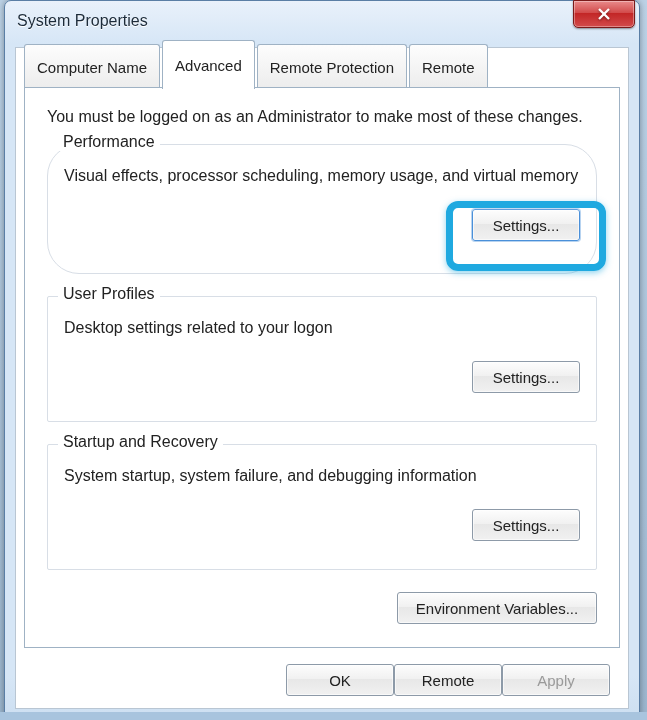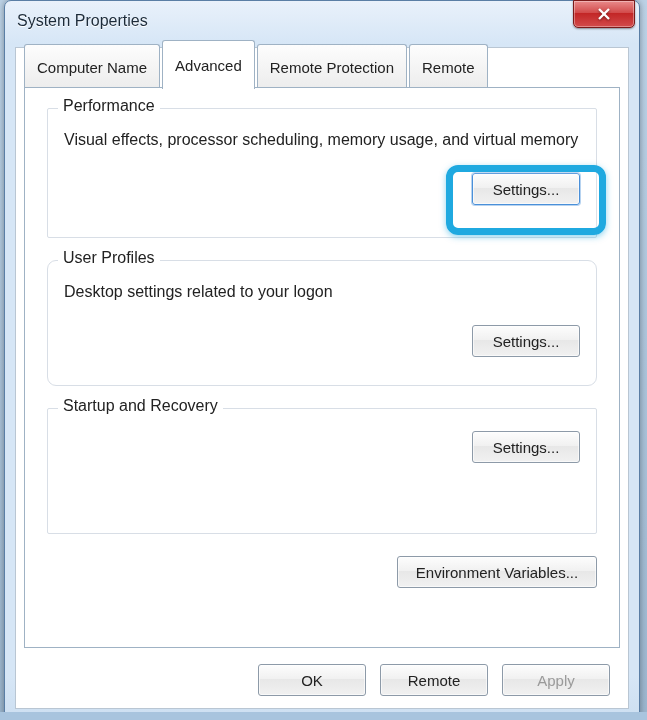--- a/index.html
+++ b/index.html
@@ -187,21 +187,20 @@
 
   .footer {
     position: absolute;
     left: 0;
     right: 0;
     bottom: 0;
     height: 56px;
     display: flex;
     align-items: center;
     justify-content: flex-end;
-    gap: 14px;
     padding: 0 18px;
     box-sizing: border-box;
   }
   .footer button.win { min-width: 108px; }
 </style>
 </head>
 <body>
 
 <div class="blur-frame">
   <div class="window">
@@ -228,40 +227,42 @@
         <div class="tab">
             <span>Remote Protection</span>
           </div>
         <div class="tab">
             <span>Remote</span>
           </div>
       </div>
 
       <div class="tab-panel">
 
-
-        <div class="groupbox" style="height:130px;">
+        <div class="intro">You must be logged on as an Administrator to make most of these changes.</div>
+
+        <div class="groupbox" style="height:130px;border-radius:32px;">
           <div class="legend">Performance</div>
           <div class="desc">Visual effects, processor scheduling, memory usage, and virtual memory</div>
           <div class="btn-row">
             <button class="win default" id="perf-settings-btn">Settings...</button>
           </div>
           <div class="highlight-ring" style="left:398px; top:56px; width:160px; height:70px;"></div>
         </div>
 
-        <div class="groupbox" style="height:126px;border-radius:9px;">
+        <div class="groupbox" style="height:126px;">
           <div class="legend">User Profiles</div>
           <div class="desc">Desktop settings related to your logon</div>
           <div class="btn-row">
             <button class="win">Settings...</button>
           </div>
         </div>
 
         <div class="groupbox" style="height:126px;">
           <div class="legend">Startup and Recovery</div>
+          <div class="desc">System startup, system failure, and debugging information</div>
           <div class="btn-row">
             <button class="win">Settings...</button>
           </div>
         </div>
 
         <div class="envvar-row">
           <button class="win envvar">Environment Variables...</button>
         </div>
 
       </div>

